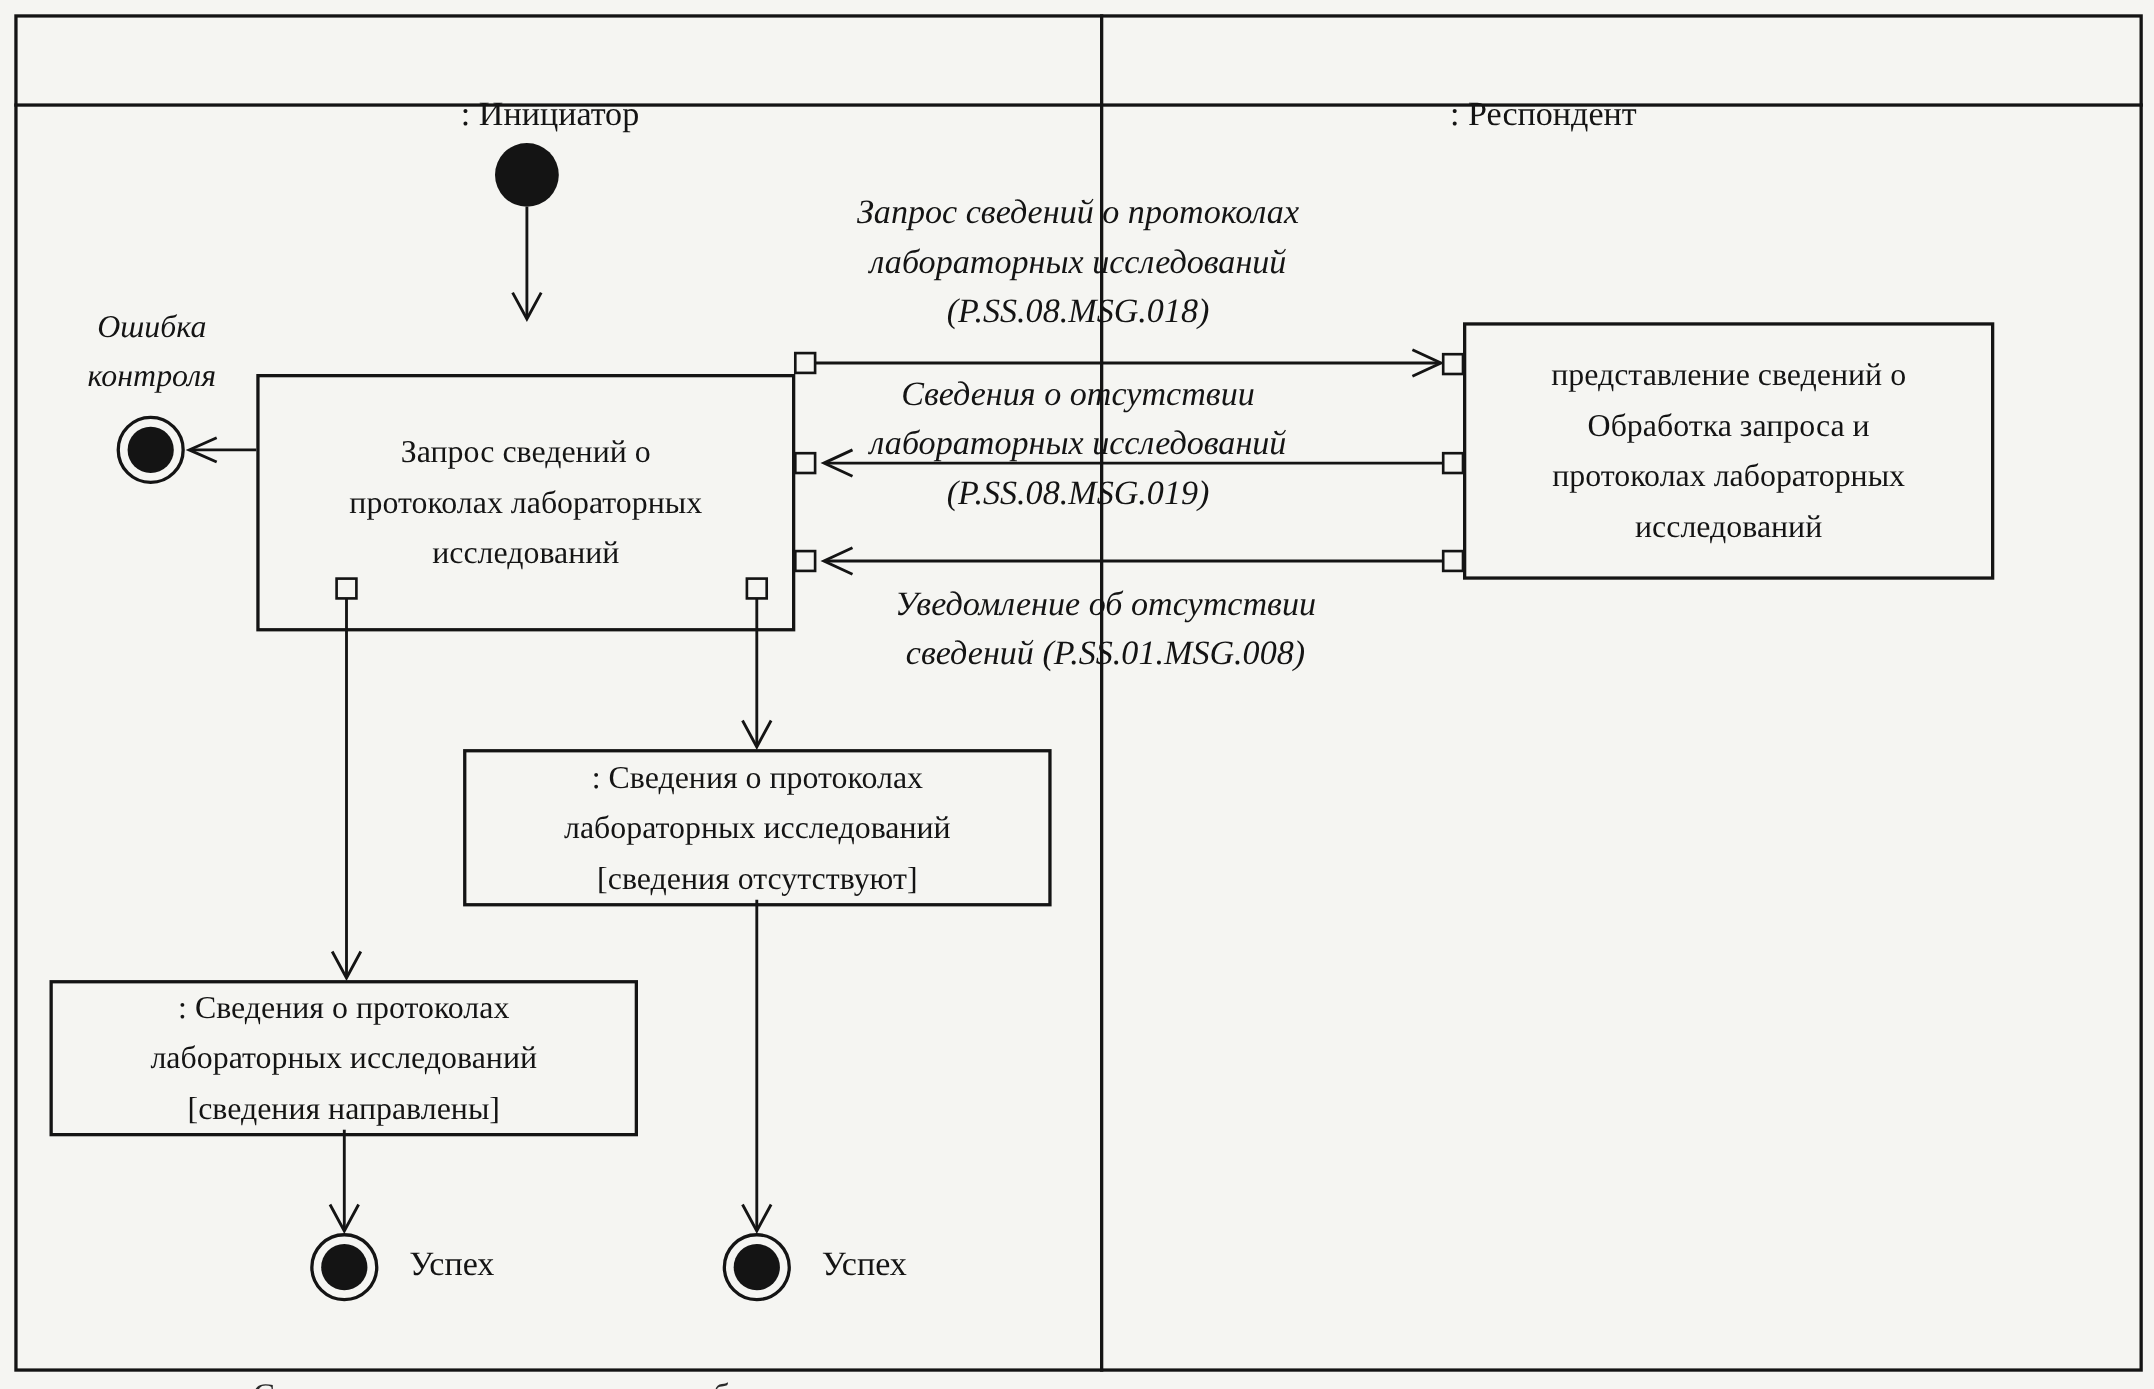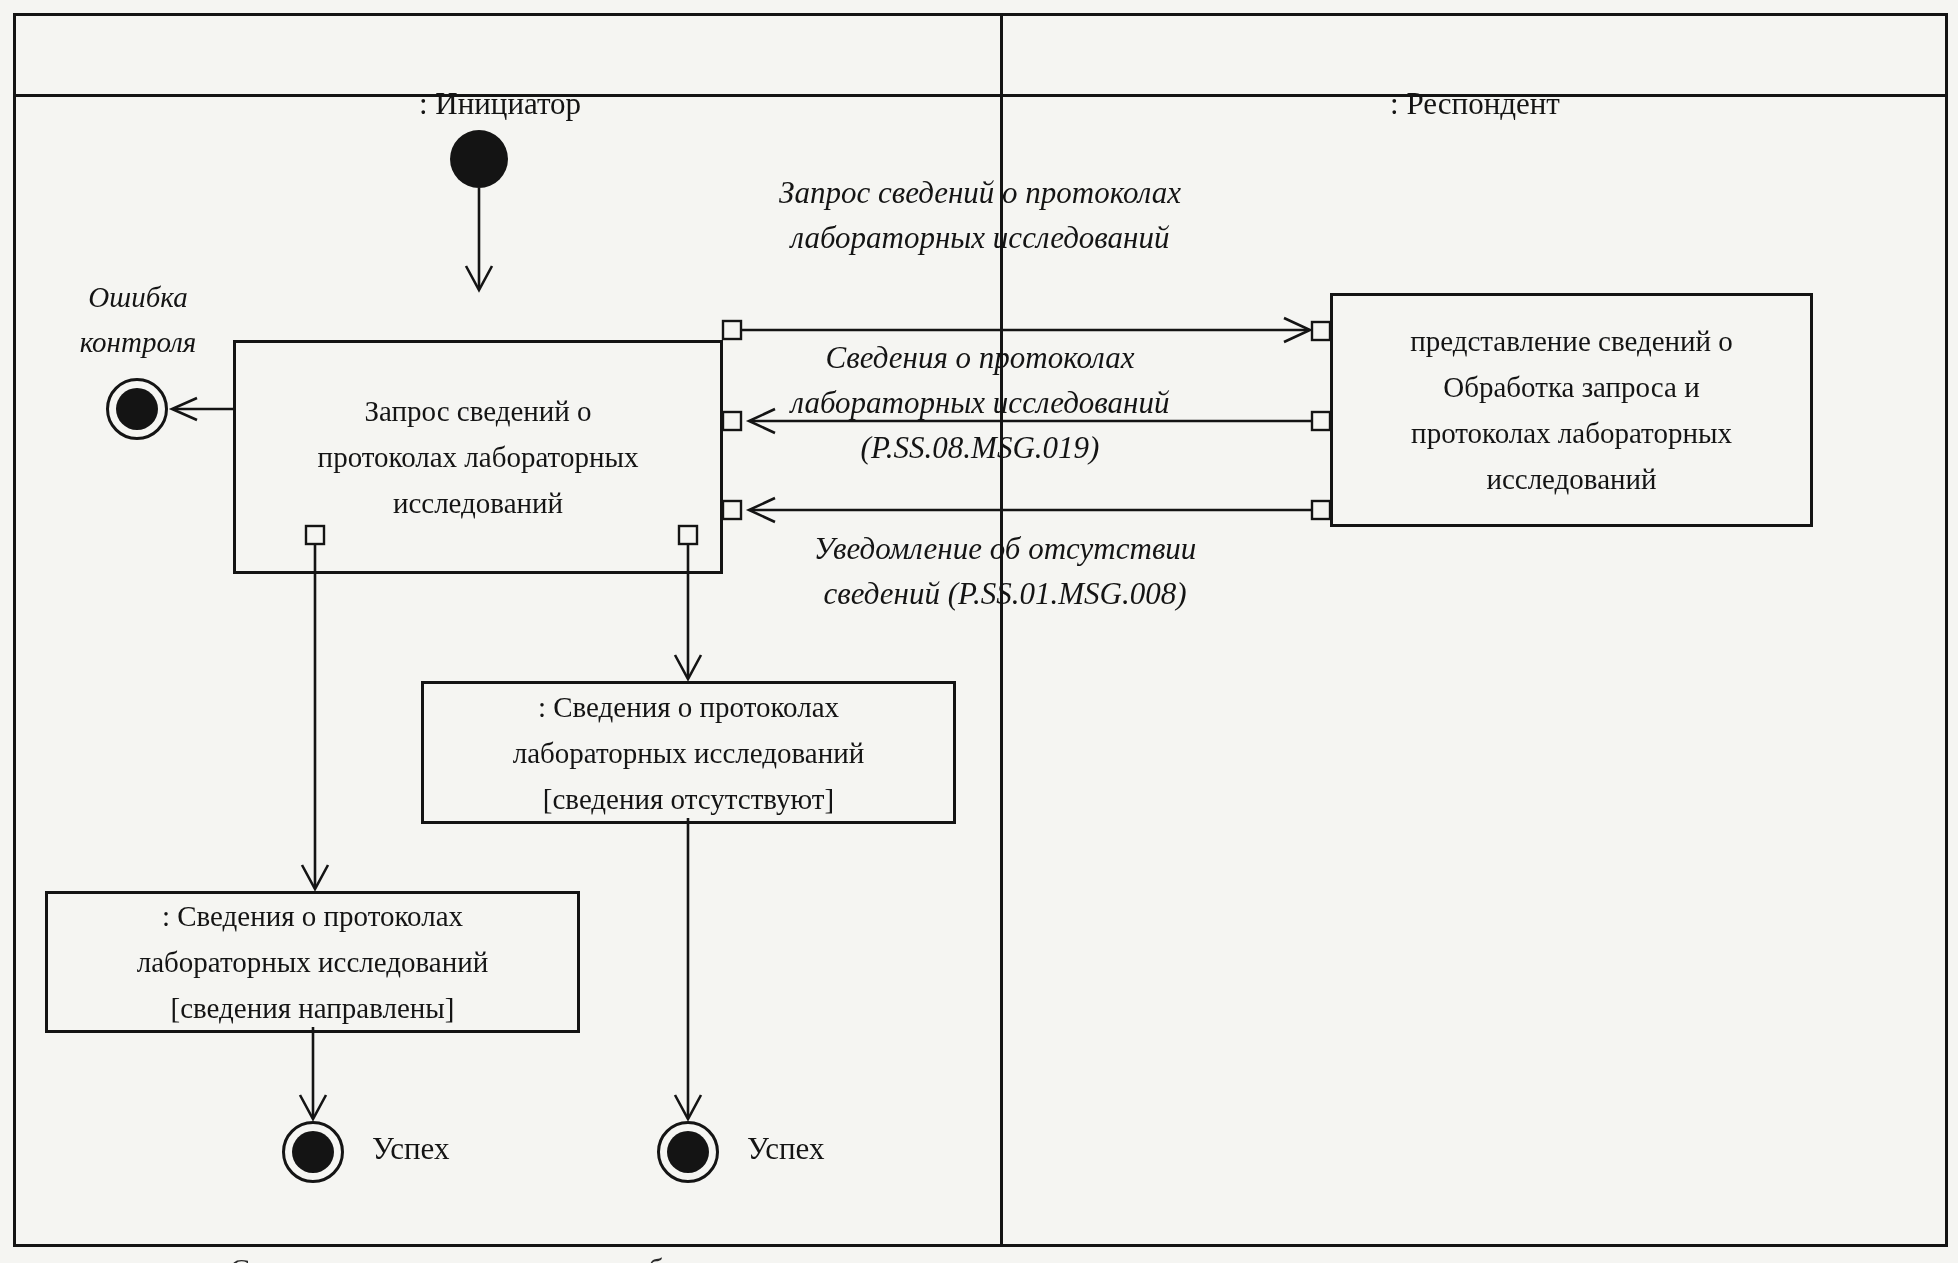--- a/index.html
+++ b/index.html
@@ -122,21 +122,21 @@
     <rect x="1312" y="322" width="18" height="18"></rect>
     <rect x="1312" y="412" width="18" height="18"></rect>
     <rect x="1312" y="501" width="18" height="18"></rect>
   </g>
 </svg>
 
 <div class="abs" id="frame"></div>
 <div class="abs" id="lane-header"></div>
 <div class="abs" id="lane-divider"></div>
 <div class="abs lane-title" style="left:500px;">: Инициатор</div>
-<div class="abs lane-title" style="left:1475px;text-align:center;">: Респондент</div>
+<div class="abs lane-title" style="left:1403px;text-align:center;">: Респондент</div>
 
 <div class="abs start-node" style="left:450px;top:130px;"></div>
 
 <div class="abs node-box" id="initiator-action">
   <div>Запрос сведений о</div>
   <div>протоколах лабораторных</div>
   <div>исследований</div>
 </div>
 
 <div class="abs node-box" id="respondent-action">
@@ -154,23 +154,24 @@
 
 <div class="abs node-box" id="object-sent">
   <div>: Сведения о протоколах</div>
   <div>лабораторных исследований</div>
   <div>[сведения направлены]</div>
 </div>
 
 <div class="abs msg-label" style="left:980px;top:170px;">
   <div>Запрос сведений о протоколах</div>
   <div>лабораторных исследований</div>
+  <div>(P.SS.08.MSG.018)</div>
 </div>
 <div class="abs msg-label" style="left:980px;top:335px;">
-  <div>Сведения о протоколах</div>
+  <div>Сведения о отсутствии</div>
   <div>лабораторных исследований</div>
   <div>(P.SS.08.MSG.019)</div>
 </div>
 <div class="abs msg-label" style="left:1005px;top:526px;">
   <div>Уведомление об отсутствии</div>
   <div>сведений (P.SS.01.MSG.008)</div>
 </div>
 
 <div class="abs side-label" style="left:138px;top:275px;">
   <div>Ошибка</div>

